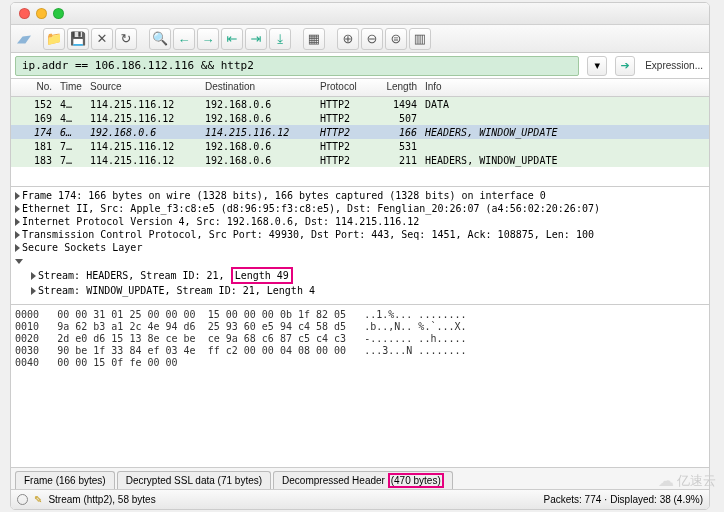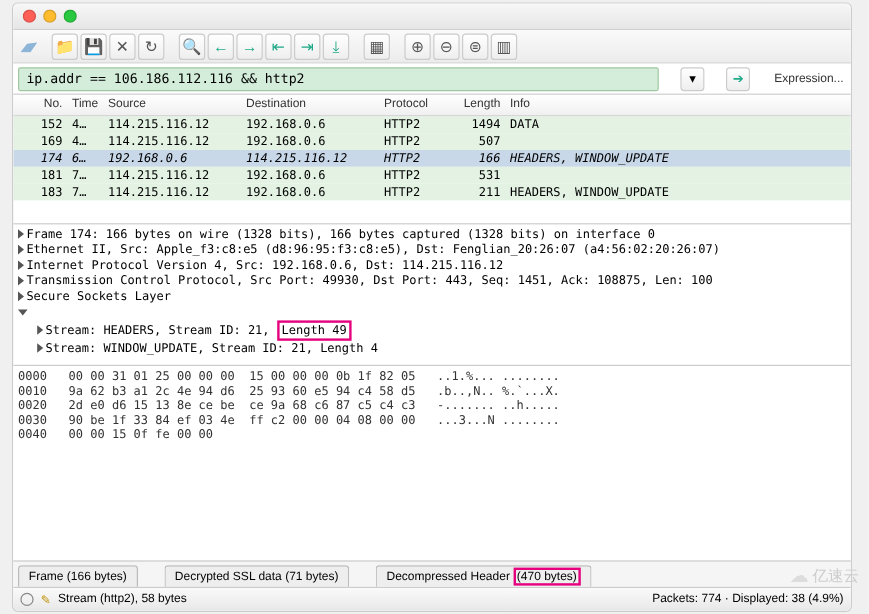--- a/index.html
+++ b/index.html
@@ -7,40 +7,40 @@
 .window { background: #fff; border: 1px solid #ccc; border-radius: 5px; width: 700px; height: 508px; margin: 2px 10px; display: flex; flex-direction: column; overflow: hidden; }
 .titlebar { height: 22px; background: linear-gradient(#f7f7f7,#e6e6e6); border-bottom: 1px solid #d0d0d0; display: flex; align-items: center; padding: 0 8px; position: relative; }
 .traffic { display: flex; gap: 6px; }
 .dot { width: 11px; height: 11px; border-radius: 50%; border: 1px solid rgba(0,0,0,.15); }
 .dot.r { background: #ff5f57; } .dot.y { background: #febc2e; } .dot.g { background: #28c840; }
 .title { position: absolute; left: 0; right: 0; text-align: center; font-size: 12px; color: #666; pointer-events: none; display: flex; justify-content: center; align-items: center; gap: 4px; }
 .doc-icon { width: 10px; height: 12px; border: 1px solid #aaa; border-radius: 1px; background: #fff; }
 .toolbar { height: 28px; background: linear-gradient(#fafafa,#ececec); border-bottom: 1px solid #ccc; display: flex; align-items: center; padding: 0 6px; gap: 2px; }
 .tbtn { width: 22px; height: 22px; border: 1px solid #ccc; border-radius: 3px; background: linear-gradient(#fff,#eee); display: flex; align-items: center; justify-content: center; cursor: pointer; font-size: 13px; color: #555; }
 .tsep { width: 8px; }
-.filterbar { height: 26px; background: #fff; border-bottom: 1px solid #ccc; display: flex; align-items: center; padding: 0 4px; gap: 18px; }
+.filterbar { height: 26px; background: #fff; border-bottom: 1px solid #ccc; display: flex; align-items: center; padding: 0 4px; gap: 8px; }
 .filter-input { flex: 1; height: 20px; border: 1px solid #a0c8a0; background: #d4edda; padding: 0 6px; font-family: monospace; font-size: 11px; border-radius: 2px; }
 .mini-btn { width: 20px; height: 20px; border: 1px solid #ccc; border-radius: 3px; background: linear-gradient(#fff,#eee); display: flex; align-items: center; justify-content: center; font-size: 11px; cursor: pointer; }
 .expr { font-size: 10px; color: #333; padding: 0 2px; }
 .packets { height: 108px; overflow: hidden; border-bottom: 1px solid #ccc; }
 .phead { display: flex; background: linear-gradient(#fff,#f0f0f0); border-bottom: 1px solid #ccc; height: 18px; font-size: 10px; color: #333; }
 .phead div, .prow div { padding: 2px 4px; white-space: nowrap; overflow: hidden; }
 .c-no { width: 45px; text-align: right; } .c-time { width: 30px; } .c-src { width: 115px; } .c-dst { width: 115px; } .c-proto { width: 60px; } .c-len { width: 45px; text-align: right; } .c-info { flex: 1; }
 .prow { display: flex; height: 14px; font-family: Menlo, monospace; font-size: 10px; cursor: pointer; }
 .prow.g { background: #e3f2e3; }
 .prow.sel { background: #c8d8e8; font-style: italic; }
 .details { height: 118px; overflow: hidden; border-bottom: 1px solid #ccc; font-family: Menlo, monospace; font-size: 10px; padding: 2px 4px; line-height: 13px; }
 .dline { white-space: nowrap; }
 .tri { display: inline-block; width: 0; height: 0; border-top: 4px solid transparent; border-bottom: 4px solid transparent; border-left: 5px solid #555; margin-right: 2px; vertical-align: middle; }
 .tri.open { border-left: 4px solid transparent; border-right: 4px solid transparent; border-top: 5px solid #555; border-bottom: none; }
 .ind1 { padding-left: 16px; }
 .highlight-box { border: 2px solid #e6007e; padding: 0 2px; display: inline-block; }
 .hex { flex: 1; background: #fff; font-family: Menlo, monospace; font-size: 10px; padding: 4px; line-height: 12px; color: #333; overflow: hidden; }
 .hexrow { white-space: pre; }
-.bottomtabs { height: 22px; border-top: 1px solid #ccc; background: #f5f5f5; display: flex; align-items: flex-end; padding-left: 4px; gap: 20px; }
+.bottomtabs { height: 22px; border-top: 1px solid #ccc; background: #f5f5f5; display: flex; align-items: flex-end; padding-left: 4px; }
 .btab { border: 1px solid #bbb; border-bottom: none; background: #eee; padding: 3px 8px; font-size: 10px; margin-right: 2px; border-radius: 3px 3px 0 0; cursor: pointer; }
 .btab.hl { position: relative; }
 .btab-hl-box { border: 2px solid #e6007e; padding: 0 1px; }
 .statusbar { height: 20px; border-top: 1px solid #ccc; background: linear-gradient(#fafafa,#e8e8e8); display: flex; align-items: center; font-size: 10px; padding: 0 6px; gap: 8px; }
 .status-left { flex: 1; display: flex; align-items: center; gap: 6px; }
 .circle-icon { width: 11px; height: 11px; border: 1px solid #888; border-radius: 50%; }
 .watermark { position: absolute; right: 8px; bottom: 22px; font-size: 13px; color: #ccc; font-family: sans-serif; pointer-events: none; display: flex; align-items: center; gap: 3px; }
 .watermark .wcloud { font-size: 16px; color: #ddd; }
 .fin-icon { width: 14px; height: 10px; background: #8db5d8; clip-path: polygon(0 100%, 40% 30%, 100% 20%, 60% 100%); }
 </style>

